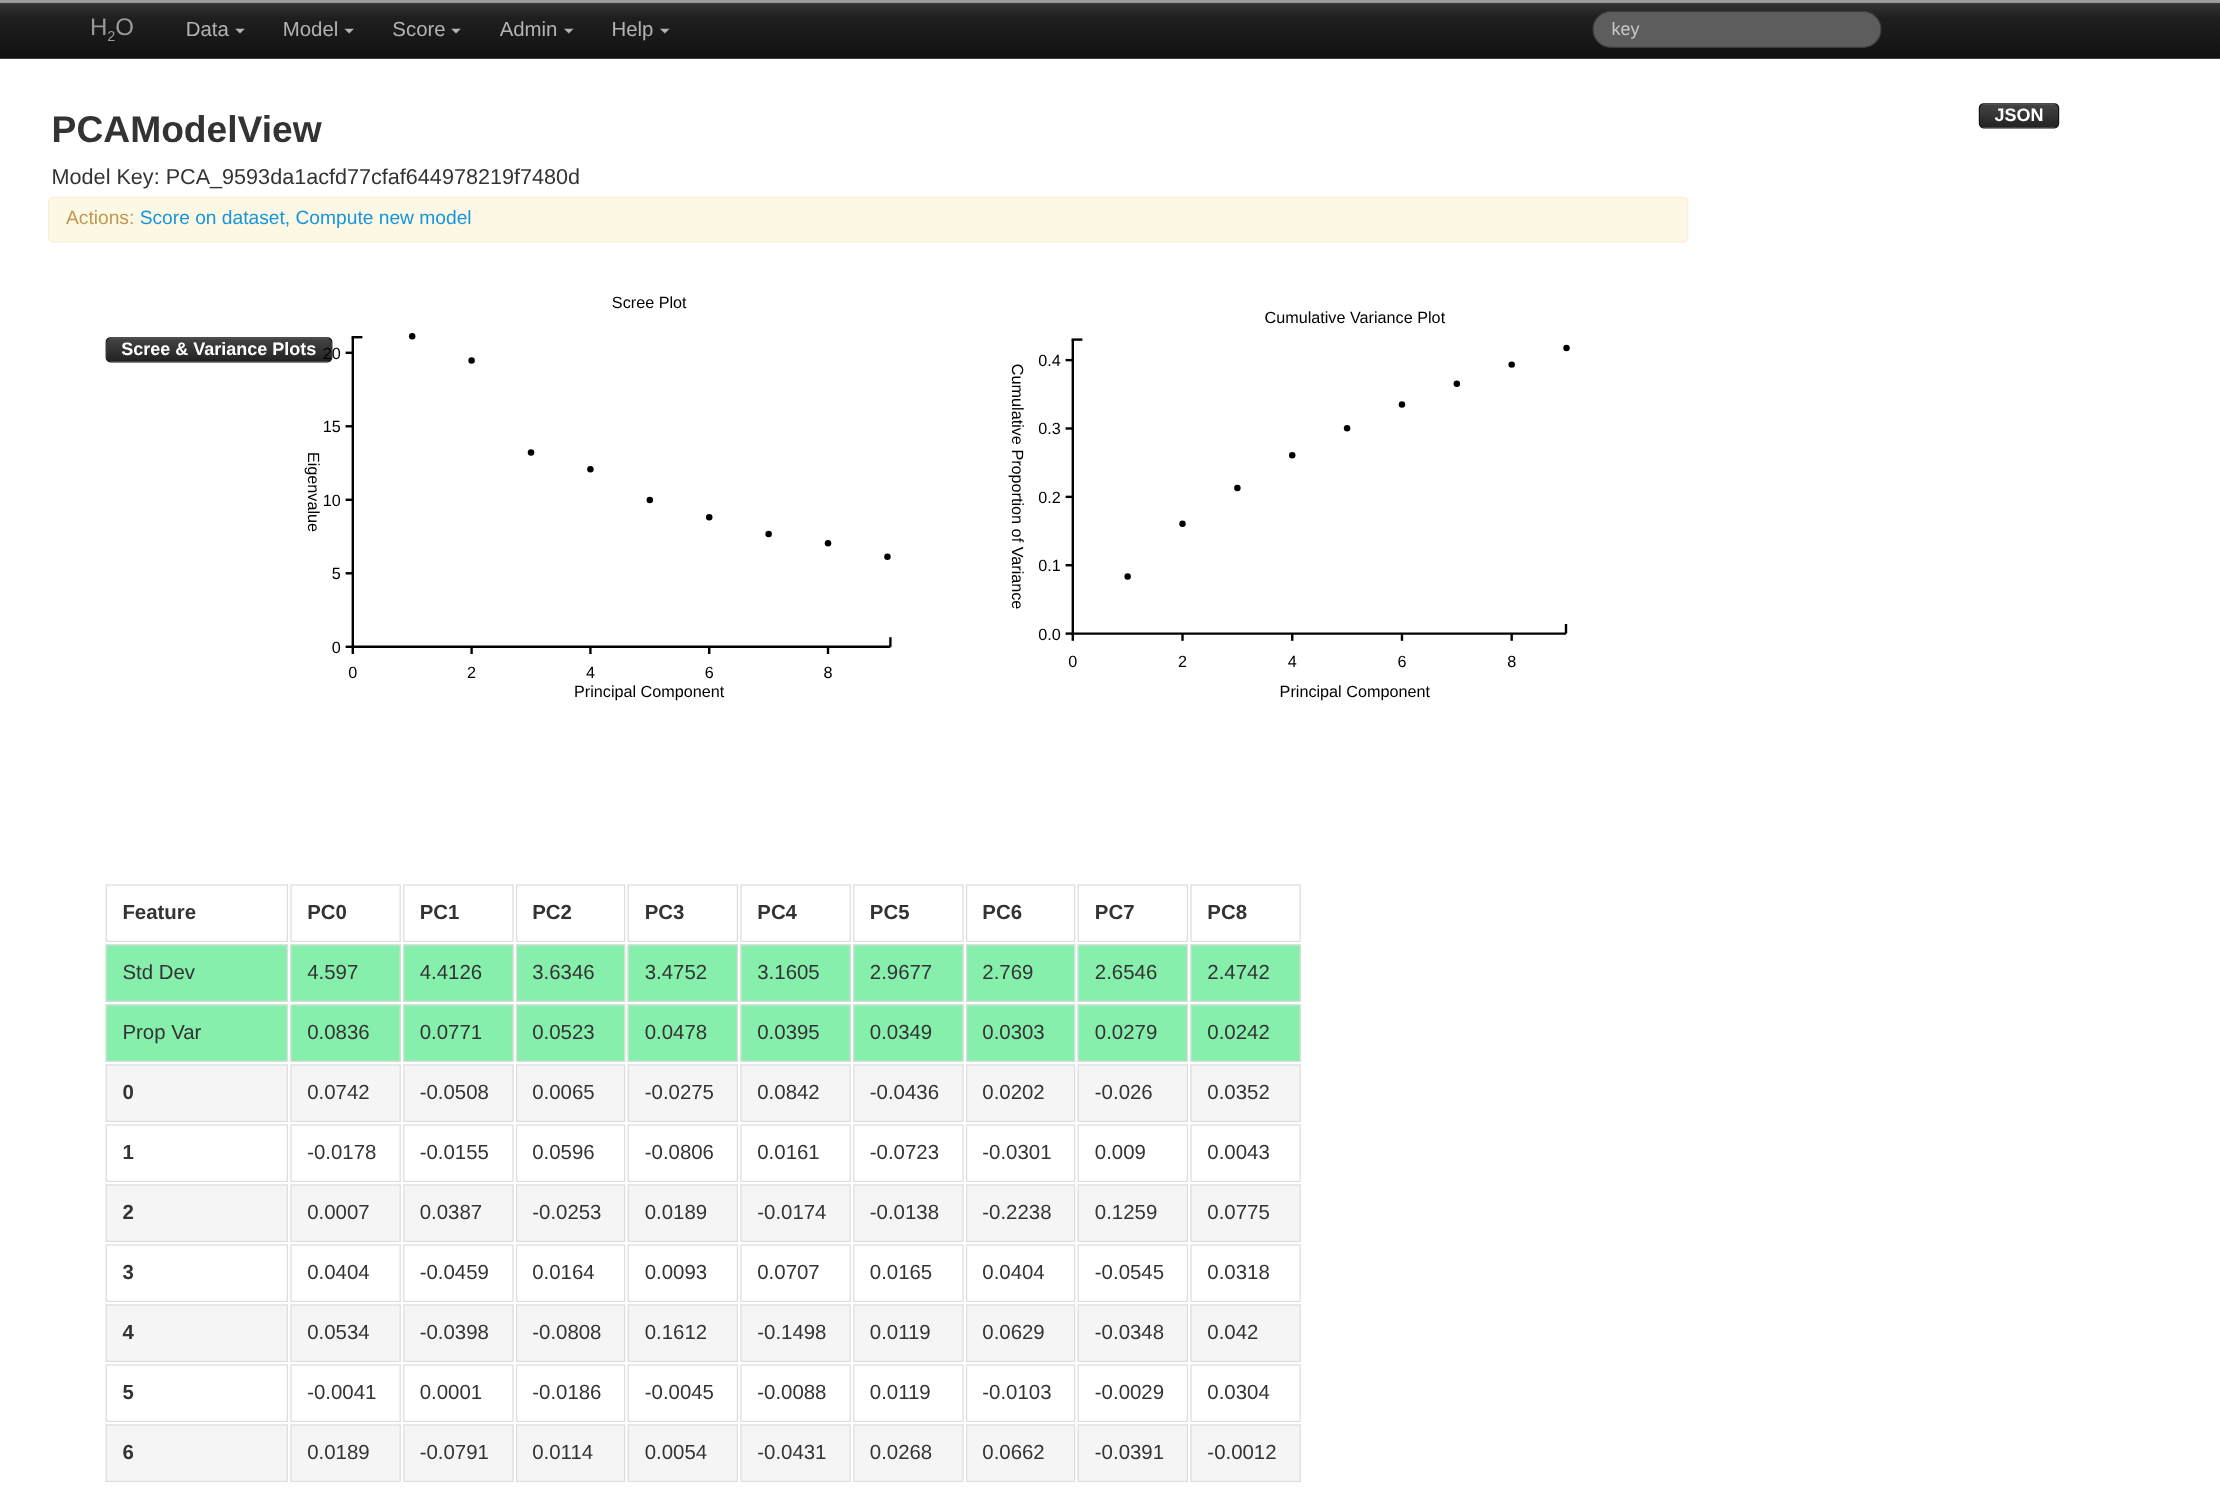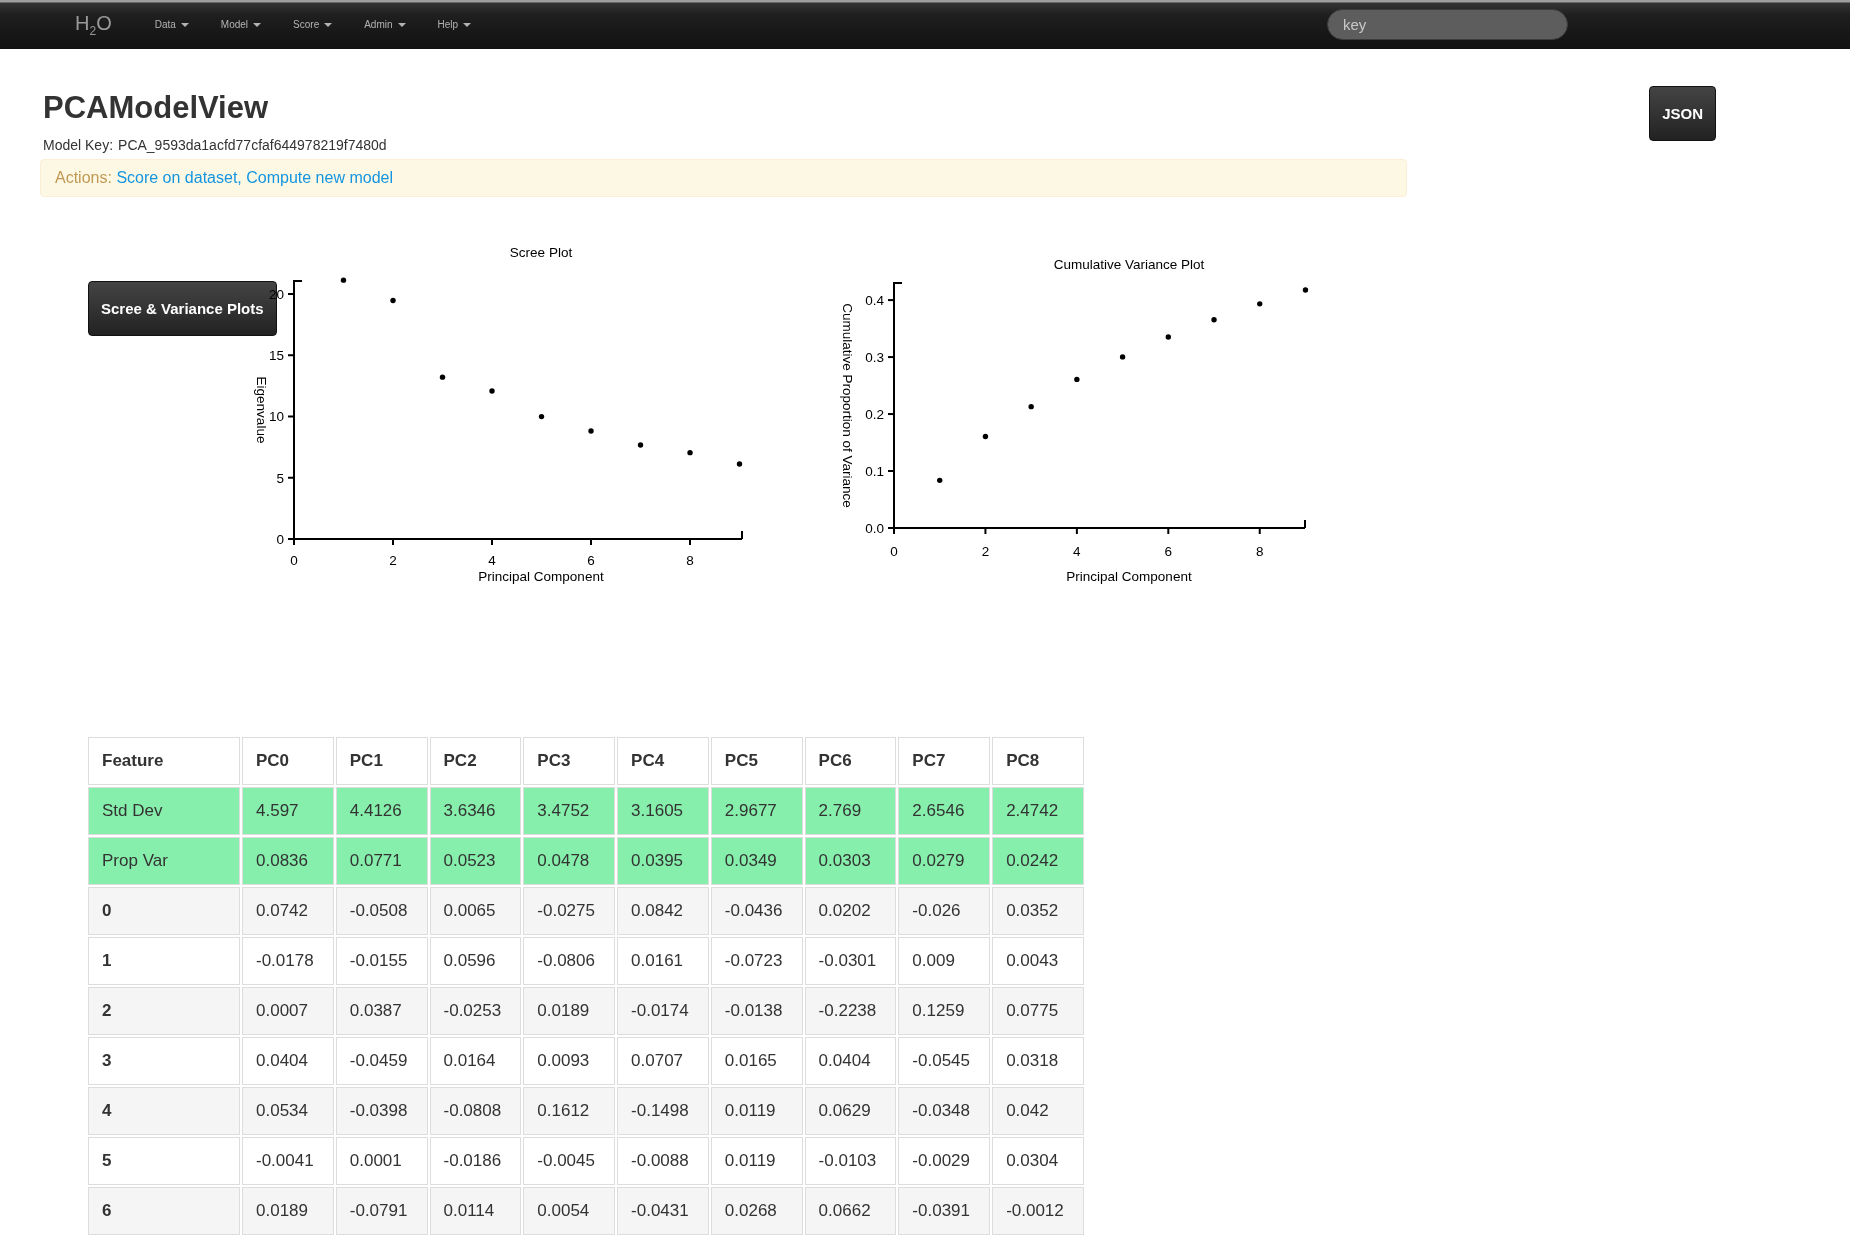--- a/index.html
+++ b/index.html
@@ -10,41 +10,41 @@
   }
   
   .navbar {
     height:49px; width:100%;
     background:linear-gradient(180deg,#9e9e9e 0,#9e9e9e 2px,#343434 3px,#1f1f1f 30%,#111 100%);
     display:flex; align-items:center; padding-left:75px; position:relative;
   }
   .brand { color:#999; font-size:20px; cursor:pointer; }
   .brand sub { font-size:12px; }
   .nav-menu { list-style:none; display:flex; margin:0 0 0 27px; padding:0; }
-  .nav-menu li { padding:0 16px; font-size:10px; color:#b3b3b3; cursor:pointer; line-height:47px; }
+  .nav-menu li { padding:0 16px; font-size:17px; color:#b3b3b3; cursor:pointer; line-height:47px; }
   .caret {
     display:inline-block; width:0; height:0; margin-left:5px; vertical-align:middle;
     border-left:4px solid transparent; border-right:4px solid transparent; border-top:4px solid #b3b3b3;
   }
   .search-input {
     position:absolute; left:1327px; top:9px; width:241px; height:31px;
     border-radius:16px; background:#5d5d5d; border:1px solid #3c3c3c;
     color:#e8e8e8; padding:0 15px; font-size:15px; outline:none;
     font-family:"Liberation Sans", sans-serif;
   }
   .search-input::placeholder { color:#c9c9c9; }
   
   .content { padding:0 0 0 40px; }
   .page-title { margin:41px 0 0 3px; font-size:31px; font-weight:bold; color:#333; line-height:36px; }
-  .model-key { margin:11px 0 0 3px; font-size:14px; color:#333; }
+  .model-key { margin:11px 0 0 3px; font-size:18px; color:#333; }
   .model-key .mk-label { margin-right:5px; }
   .dark-btn {
     display:inline-block; background:linear-gradient(180deg,#444,#222);
     border:1px solid #111; border-radius:4px; color:#fff;
-    font-size:15px; font-weight:bold; padding:18px 12px; cursor:pointer;
+    font-size:15px; font-weight:bold; padding:1px 12px; cursor:pointer;
     font-family:"Liberation Sans", sans-serif;
   }
   .json-btn { position:absolute; right:134px; top:86px; }
   .alert {
     margin-top:6px; width:1367px; background:#fcf8e3; border:1px solid #fbeed5;
     border-radius:4px; padding:9px 14px; font-size:16px; color:#c09853;
   }
   .alert a { color:#1595e0; text-decoration:none; cursor:pointer; }
   .alert .link-sep { color:#1595e0; }
   .plots-btn { position:absolute; left:88px; top:281px; }

